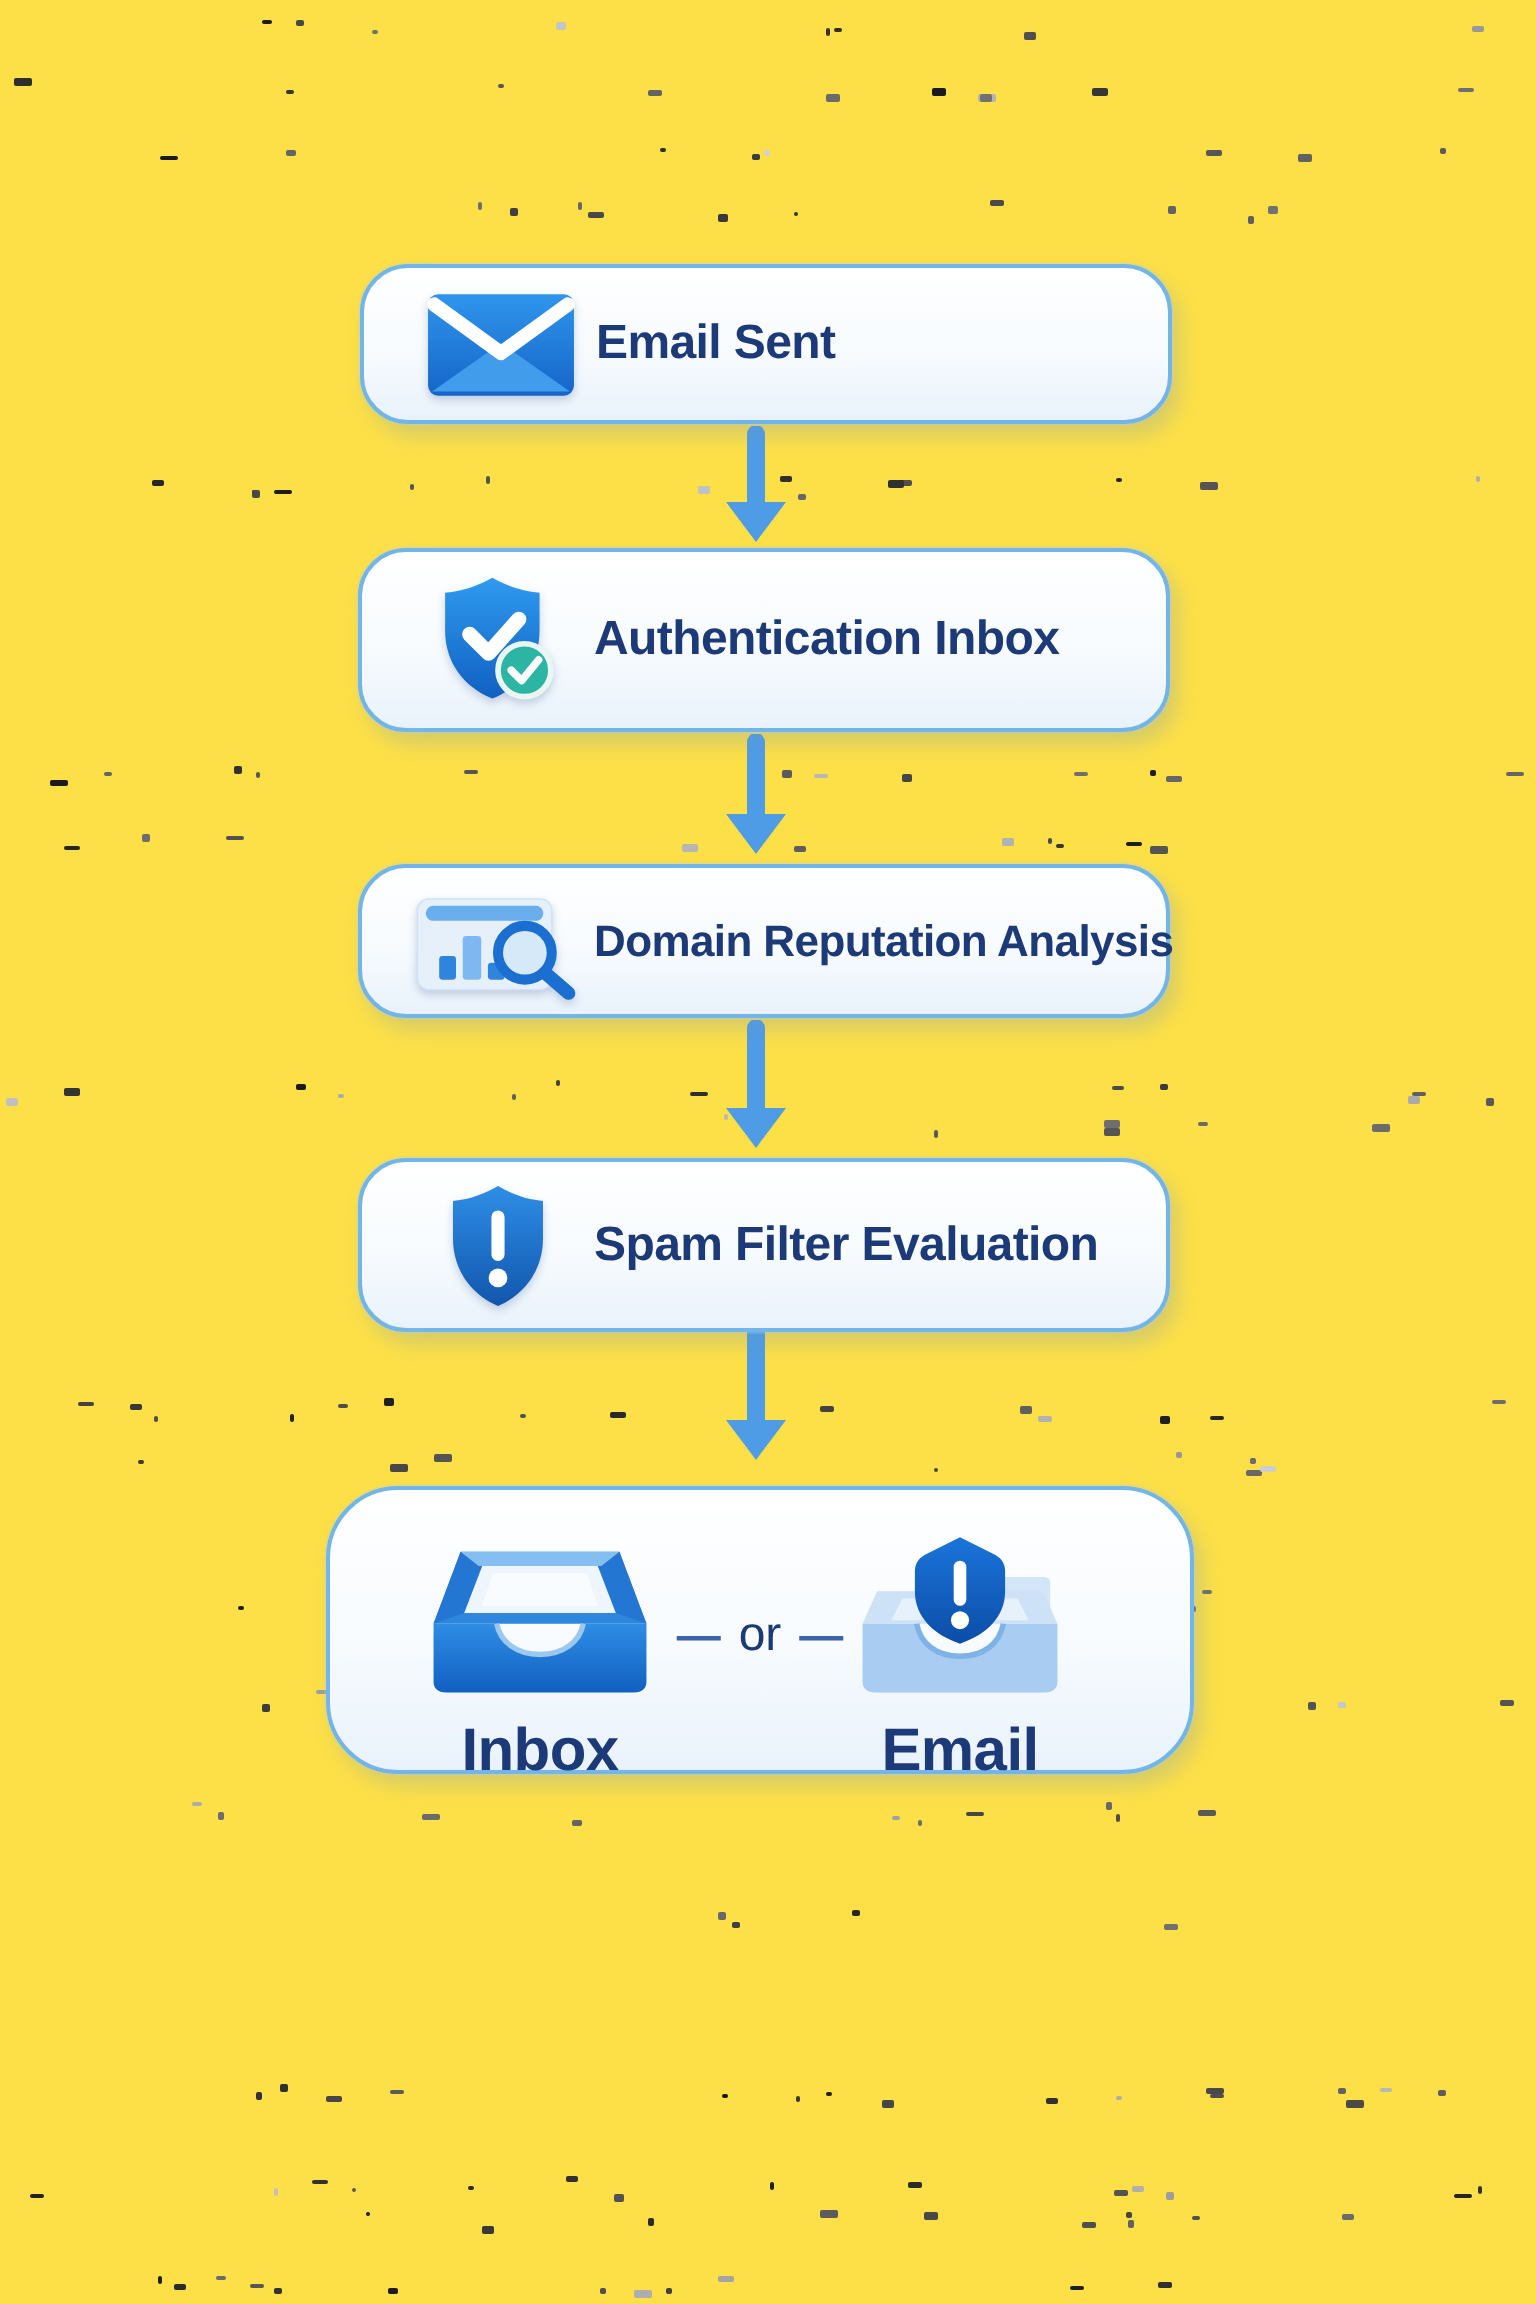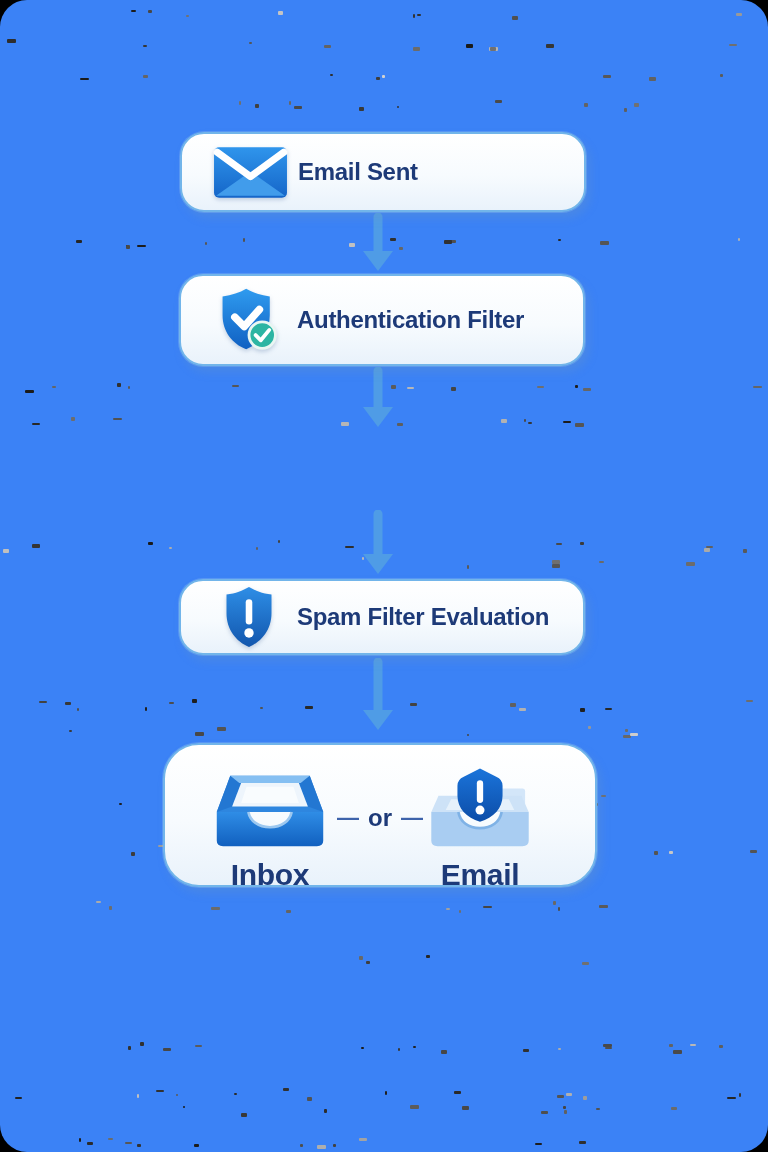--- a/index.html
+++ b/index.html
@@ -1,42 +1,41 @@
 <!DOCTYPE html>
 <html><head>
 <meta charset="utf-8">
 <style>
   html,body{margin:0;padding:0;background:#000;}
   #stage{
     position:relative;
     width:768px;height:1152px;
-    background:#3b82f6;
+    background:#fde047;
     overflow:hidden;
     font-family:"Liberation Sans", sans-serif;
-    border-radius:27px;
   }
   #noise-layer{position:absolute;inset:0;z-index:0;}
   .speck{position:absolute;border-radius:1px;}
 
   
   .card{
     position:absolute;
     box-sizing:border-box;
     background:linear-gradient(180deg,#ffffff 0%,#f7fbfe 55%,#e9f2fb 100%);
     border:2px solid #72b5ea;
     border-radius:24px;
     box-shadow:0 0 0 1px rgba(170,210,245,0.25), 4px 6px 10px rgba(110,150,190,0.28);
     display:flex;
     align-items:center;
     z-index:2;
   }
   .card1{left:180px;top:132px;width:406px;height:80px;}
   .card2{left:179px;top:274px;width:406px;height:92px;}
   .card3{left:179px;top:432px;width:406px;height:77px;}
-  .card4{left:179px;top:579px;width:406px;height:76px;}
+  .card4{left:179px;top:579px;width:406px;height:87px;}
   .card5{left:163px;top:743px;width:434px;height:144px;border-radius:36px;}
 
   .icon-cell{
     width:84px;
     margin-left:26px;
     flex:0 0 auto;
     display:flex;align-items:center;justify-content:center;
   }
   .icon-cell svg{display:block;filter:drop-shadow(0 2px 2px rgba(40,80,140,0.25));}
   .text-cell{margin-left:6px;display:flex;flex-direction:column;justify-content:center;}
@@ -72,21 +71,21 @@
   .outcome-spam{left:250px;top:20px;}
   .outcome-label{
     margin-top:6px;
     color:#1d3a78;font-weight:700;font-size:30px;letter-spacing:-0.3px;
   }
   .or-sep{
     position:absolute;left:150px;top:56px;width:130px;height:34px;
     display:flex;align-items:center;justify-content:center;gap:9px;
   }
   .or-dash{color:#3d63ab;font-weight:700;font-size:22px;line-height:1;}
-  .or-word{color:#1d3a78;font-weight:700;font-size:24px;line-height:1;}
+  .or-word{color:#1d3a78;font-weight:400;font-size:24px;line-height:1;}
 </style>
 </head>
 <body>
 
 <div id="stage">
   <div id="noise-layer">
       <div class="speck" style="left: 736px; top: 13px; width: 6px; height: 3px; background: rgb(153, 153, 153);"></div>
       <div class="speck" style="left: 417px; top: 14px; width: 4px; height: 2px; background: rgb(46, 46, 46);"></div>
       <div class="speck" style="left: 148px; top: 10px; width: 4px; height: 3px; background: rgb(71, 71, 71);"></div>
       <div class="speck" style="left: 186px; top: 15px; width: 3px; height: 2px; background: rgb(113, 113, 113);"></div>
@@ -325,31 +324,47 @@
         </defs>
         <path d="M33 4 C40 8 48 11 58 12 L58 32 C58 49 48 62 33 68 C18 62 8 49 8 32 L8 12 C18 11 26 8 33 4 Z" fill="url(#gs)"></path>
         <path d="M21 34 L31 44 L47 26" fill="none" stroke="#ffffff" stroke-width="8" stroke-linecap="round" stroke-linejoin="round"></path>
         <g>
           <circle cx="50" cy="53" r="14" fill="#2cb5a3" stroke="#e9f6f2" stroke-width="3"></circle>
           <path d="M43 53 L48.5 58.5 L57.5 47.5" fill="none" stroke="#ffffff" stroke-width="4" stroke-linecap="round" stroke-linejoin="round"></path>
         </g>
       </svg>
     </div>
     <div class="text-cell">
-      <div class="step-title">Authentication Filter</div>
+      <div class="step-title">Authentication Inbox</div>
     </div>
   </div>
 
   <div class="flow-arrow arrow2">
     <svg viewBox="0 0 34 62" preserveAspectRatio="none">
       <path d="M17 4 V42" stroke="#4f9ce6" stroke-width="9" stroke-linecap="round"></path>
       <polygon points="2,40 32,40 17,60" fill="#4f9ce6"></polygon>
     </svg>
   </div>
 
+  <div class="card card3">
+    <div class="icon-cell">
+      <svg width="92" height="61" viewBox="0 0 100 66">
+        <rect x="2" y="8" width="80" height="54" rx="7" fill="#e6f0fb" stroke="#cfe2f6" stroke-width="1"></rect>
+        <rect x="7" y="12" width="70" height="9" rx="4.5" fill="#6aaeee"></rect>
+        <rect x="15" y="42" width="10" height="14" rx="2" fill="#2f84dd"></rect>
+        <rect x="29" y="30" width="11" height="26" rx="2" fill="#7db9f0"></rect>
+        <rect x="44" y="46" width="10" height="10" rx="2" fill="#2f84dd"></rect>
+        <circle cx="66" cy="40" r="16" fill="rgba(212,231,248,0.88)" stroke="#1b6fd0" stroke-width="6"></circle>
+        <path d="M78 52 L92 64" stroke="#1b6fd0" stroke-width="8" stroke-linecap="round"></path>
+      </svg>
+    </div>
+    <div class="text-cell">
+      <div class="step-title">Domain Reputation Analysis</div>
+    </div>
+  </div>
 
   <div class="flow-arrow arrow3">
     <svg viewBox="0 0 34 66" preserveAspectRatio="none">
       <path d="M17 4 V46" stroke="#4f9ce6" stroke-width="9" stroke-linecap="round"></path>
       <polygon points="2,44 32,44 17,64" fill="#4f9ce6"></polygon>
     </svg>
   </div>
 
   <div class="card card4">
     <div class="icon-cell">

